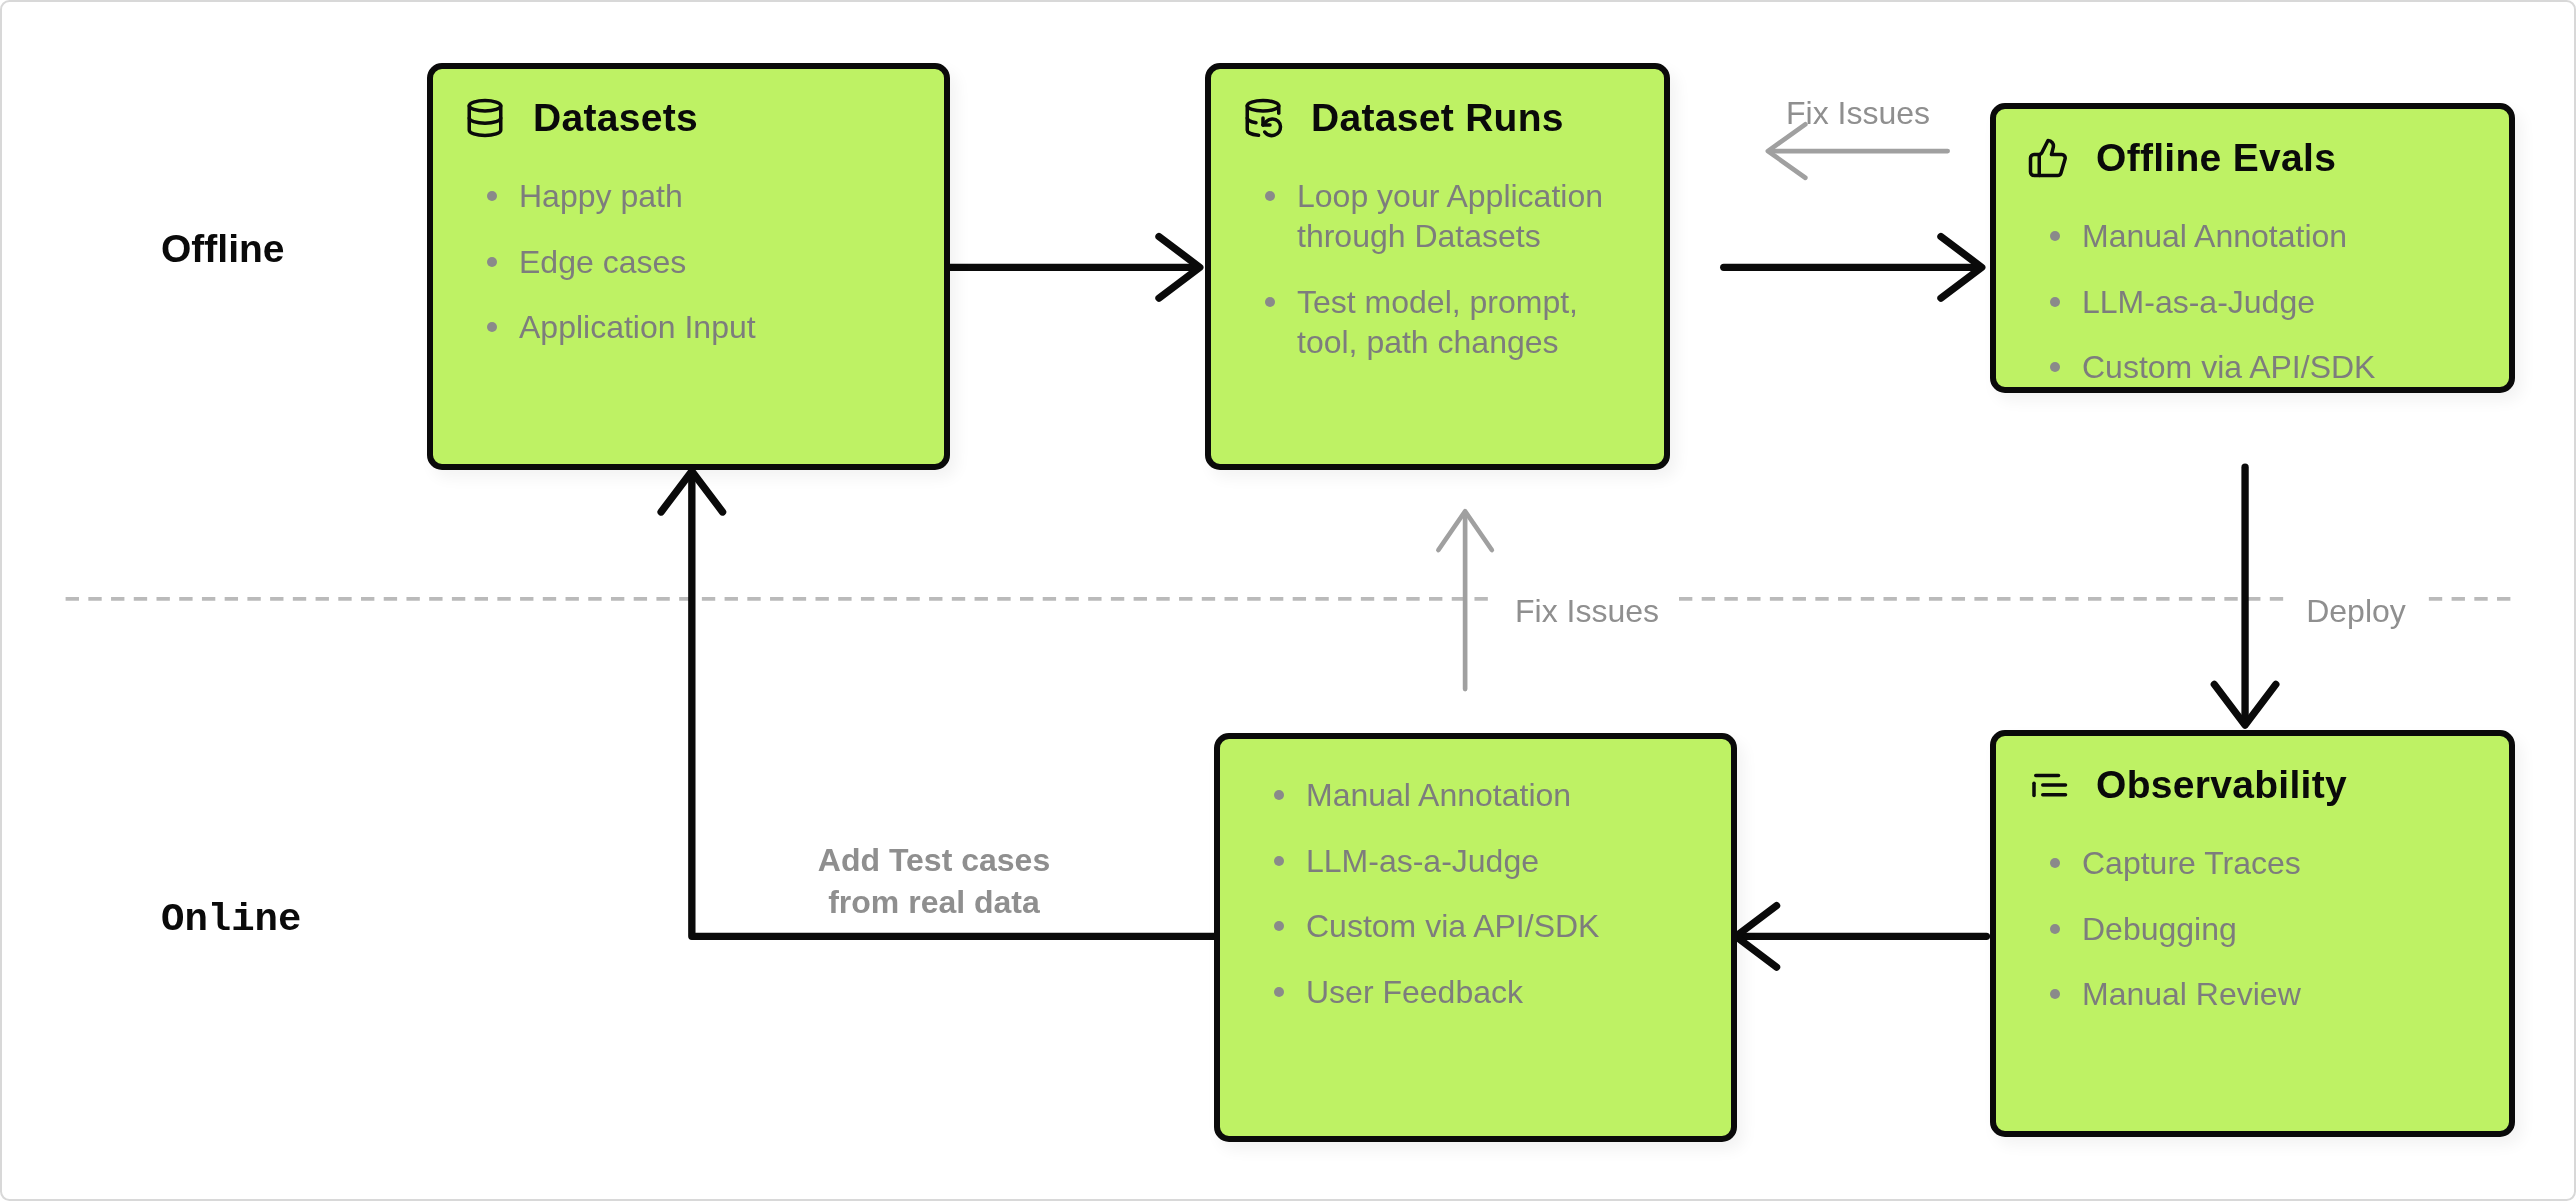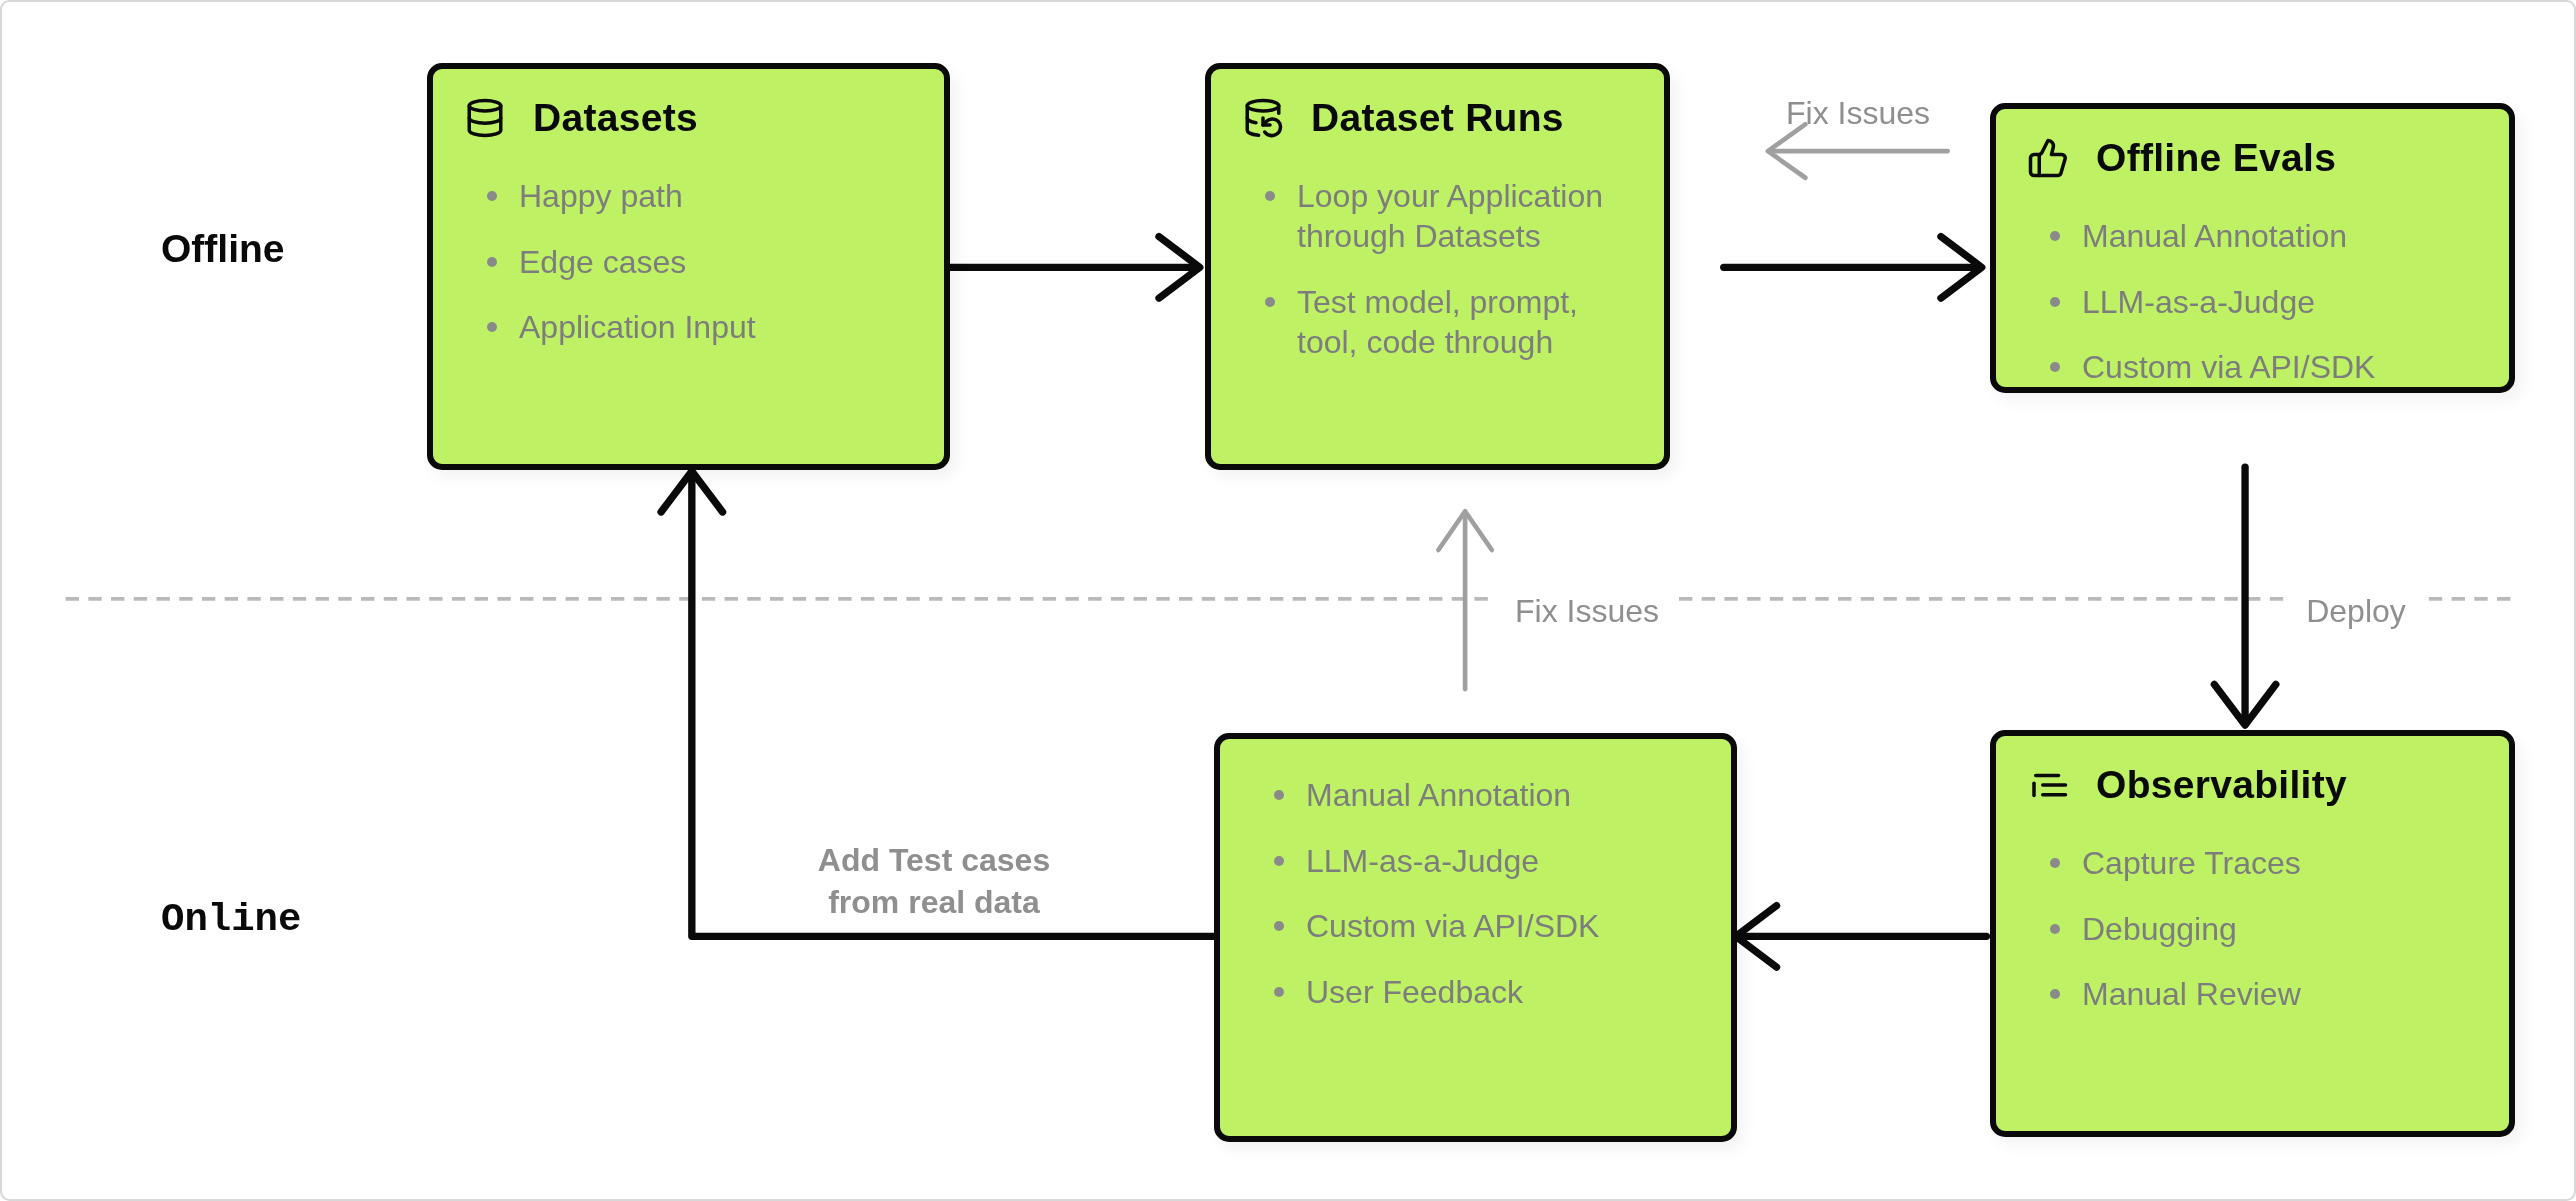--- a/index.html
+++ b/index.html
@@ -183,21 +183,21 @@
         <path d="M3 12a9 3 0 0 0 5 2.69"></path>
         <path d="M21 9.3V5"></path>
         <path d="M3 5v14a9 3 0 0 0 6.47 2.88"></path>
         <path d="M12 12v4h4"></path>
         <path d="M13 20a5 5 0 0 0 9-3 4.5 4.5 0 0 0-4.5-4.5c-1.33 0-2.54.54-3.41 1.41L12 16"></path>
       </svg>
       <span class="box-title">Dataset Runs</span>
     </div>
     <ul>
       <li>Loop your Application through Datasets</li>
-      <li>Test model, prompt, tool, code through</li>
+      <li>Test model, prompt, tool, path changes</li>
     </ul>
   </div>
 
   <div class="box" style="left:1988px; top:61px; width:525px; height:290px;margin-top:40px;">
     <div class="box-title-row">
       <svg viewBox="0 0 24 24">
         <path d="M7 10v12"></path>
         <path d="M15 5.88 14 10h5.83a2 2 0 0 1 1.92 2.56l-2.33 8A2 2 0 0 1 17.5 22H4a2 2 0 0 1-2-2v-8a2 2 0 0 1 2-2h2.76a2 2 0 0 0 1.79-1.11L12 2a3.13 3.13 0 0 1 3 3.88Z"></path>
       </svg>
       <span class="box-title">Offline Evals</span>

